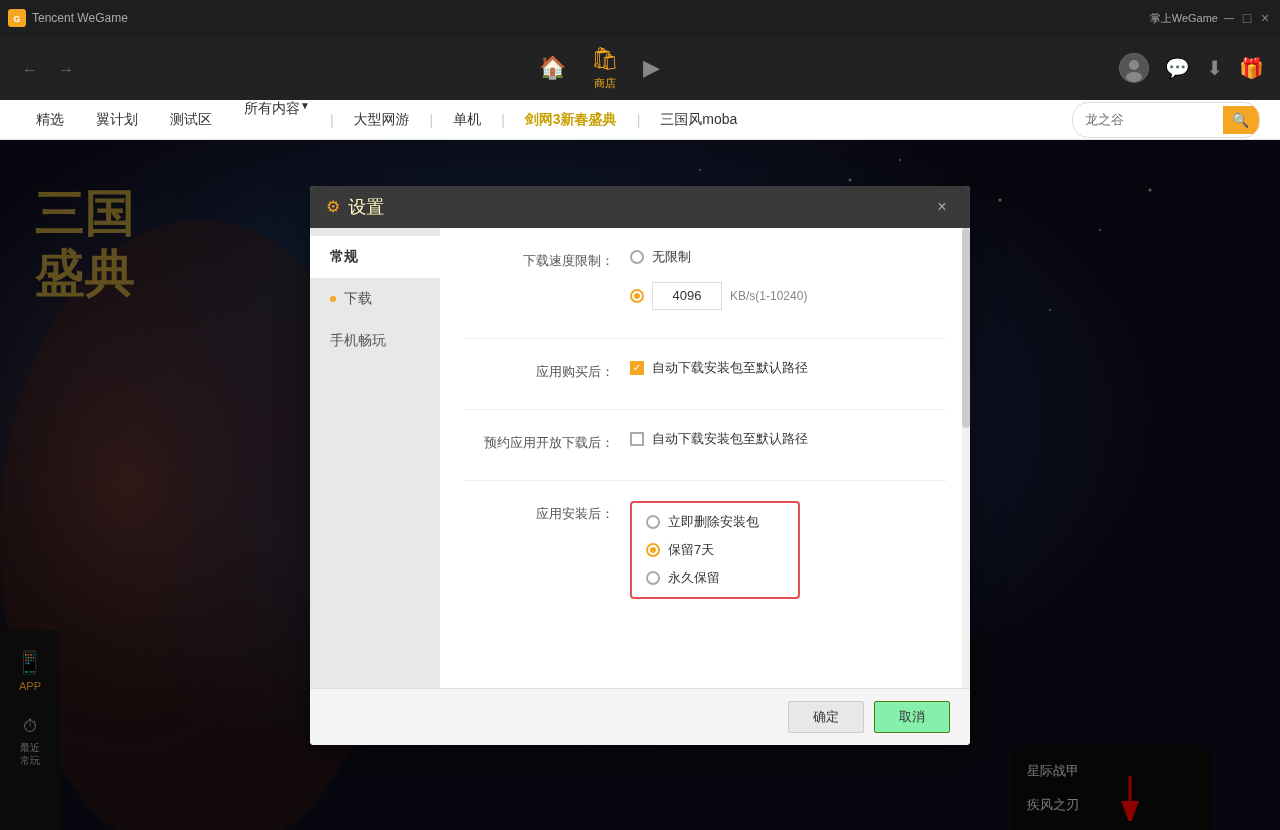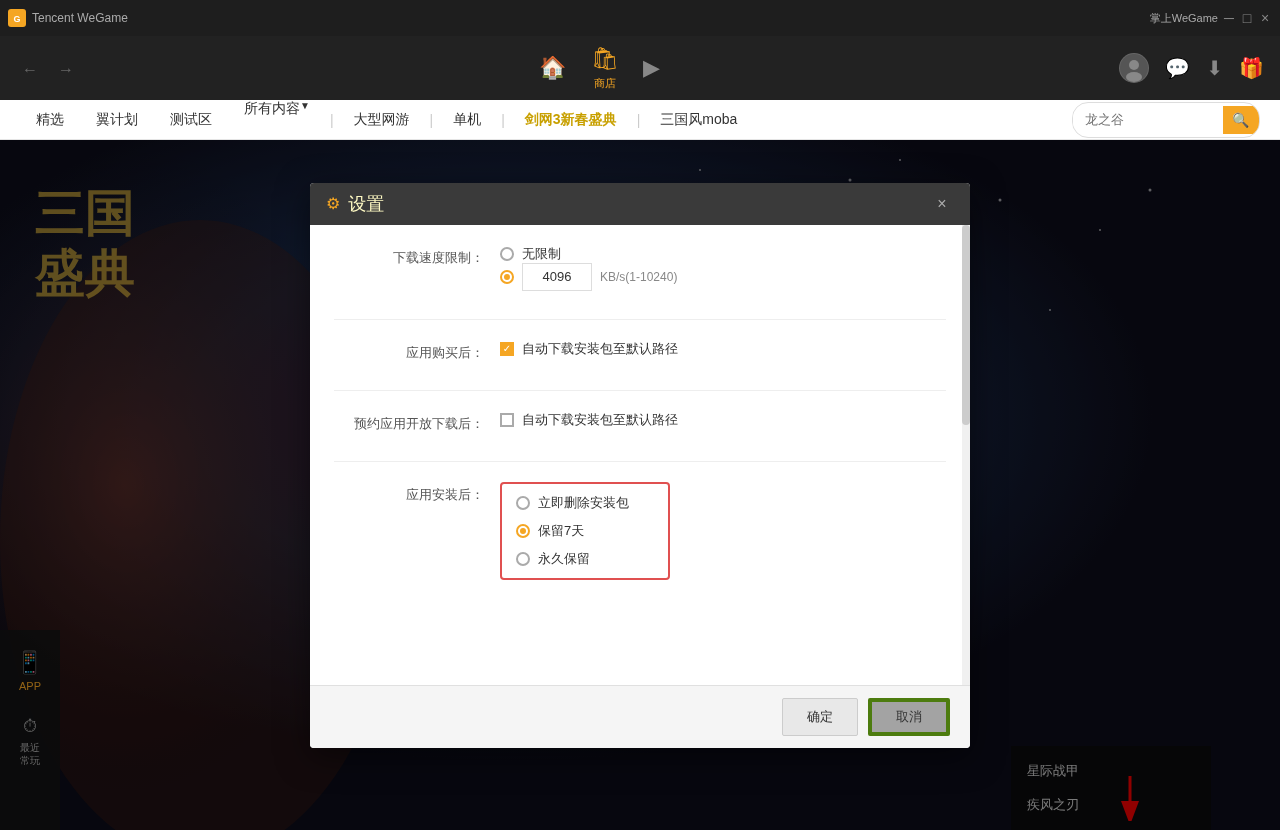--- a/index.html
+++ b/index.html
@@ -457,22 +457,22 @@
     .btn-confirm {
       background: #e8e8e8;
       border: 1px solid #ccc;
       padding: 6px 24px;
       font-size: 13px;
       color: #333;
       cursor: pointer;
       border-radius: 2px;
     }
     .btn-cancel {
-      background: #a3a3a3;
-      border: 4px solid #4d7c0f;
+      background: #86efac;
+      border: 1px solid #4d7c0f;
       padding: 6px 24px;
       font-size: 13px;
       color: #333;
       cursor: pointer;
       border-radius: 2px;
     }
 
     
     .red-arrow {
       position: absolute;
@@ -627,28 +627,40 @@
     <div class="modal">
 
       <div class="modal-header">
         <span class="modal-header-icon">⚙</span>
         <span class="modal-header-title">设置</span>
         <div class="modal-close">×</div>
       </div>
 
       <div class="modal-body">
 
+        <div class="modal-sidebar">
+          <div class="modal-sidebar-item active">
+            <span>常规</span>
+          </div>
+          <div class="modal-sidebar-item">
+            <span class="dot"></span>
+            <span>下载</span>
+          </div>
+          <div class="modal-sidebar-item">
+            <span>手机畅玩</span>
+          </div>
+        </div>
 
         <div class="modal-content">
 
           <div class="settings-row">
             <div class="settings-label">下载速度限制：</div>
             <div class="settings-value">
 
-              <div class="radio-item" style="margin-bottom:0;text-align:right;">
+              <div class="radio-item" style="margin-bottom:16px;text-align:right;">
                 <div class="radio-outer">
                 </div>
                 <span>无限制</span>
               </div>
 
               <div class="speed-row">
                 <div class="radio-outer selected">
                   <div class="radio-inner"></div>
                 </div>
                 <input class="speed-input" type="text" value="4096" style="">

